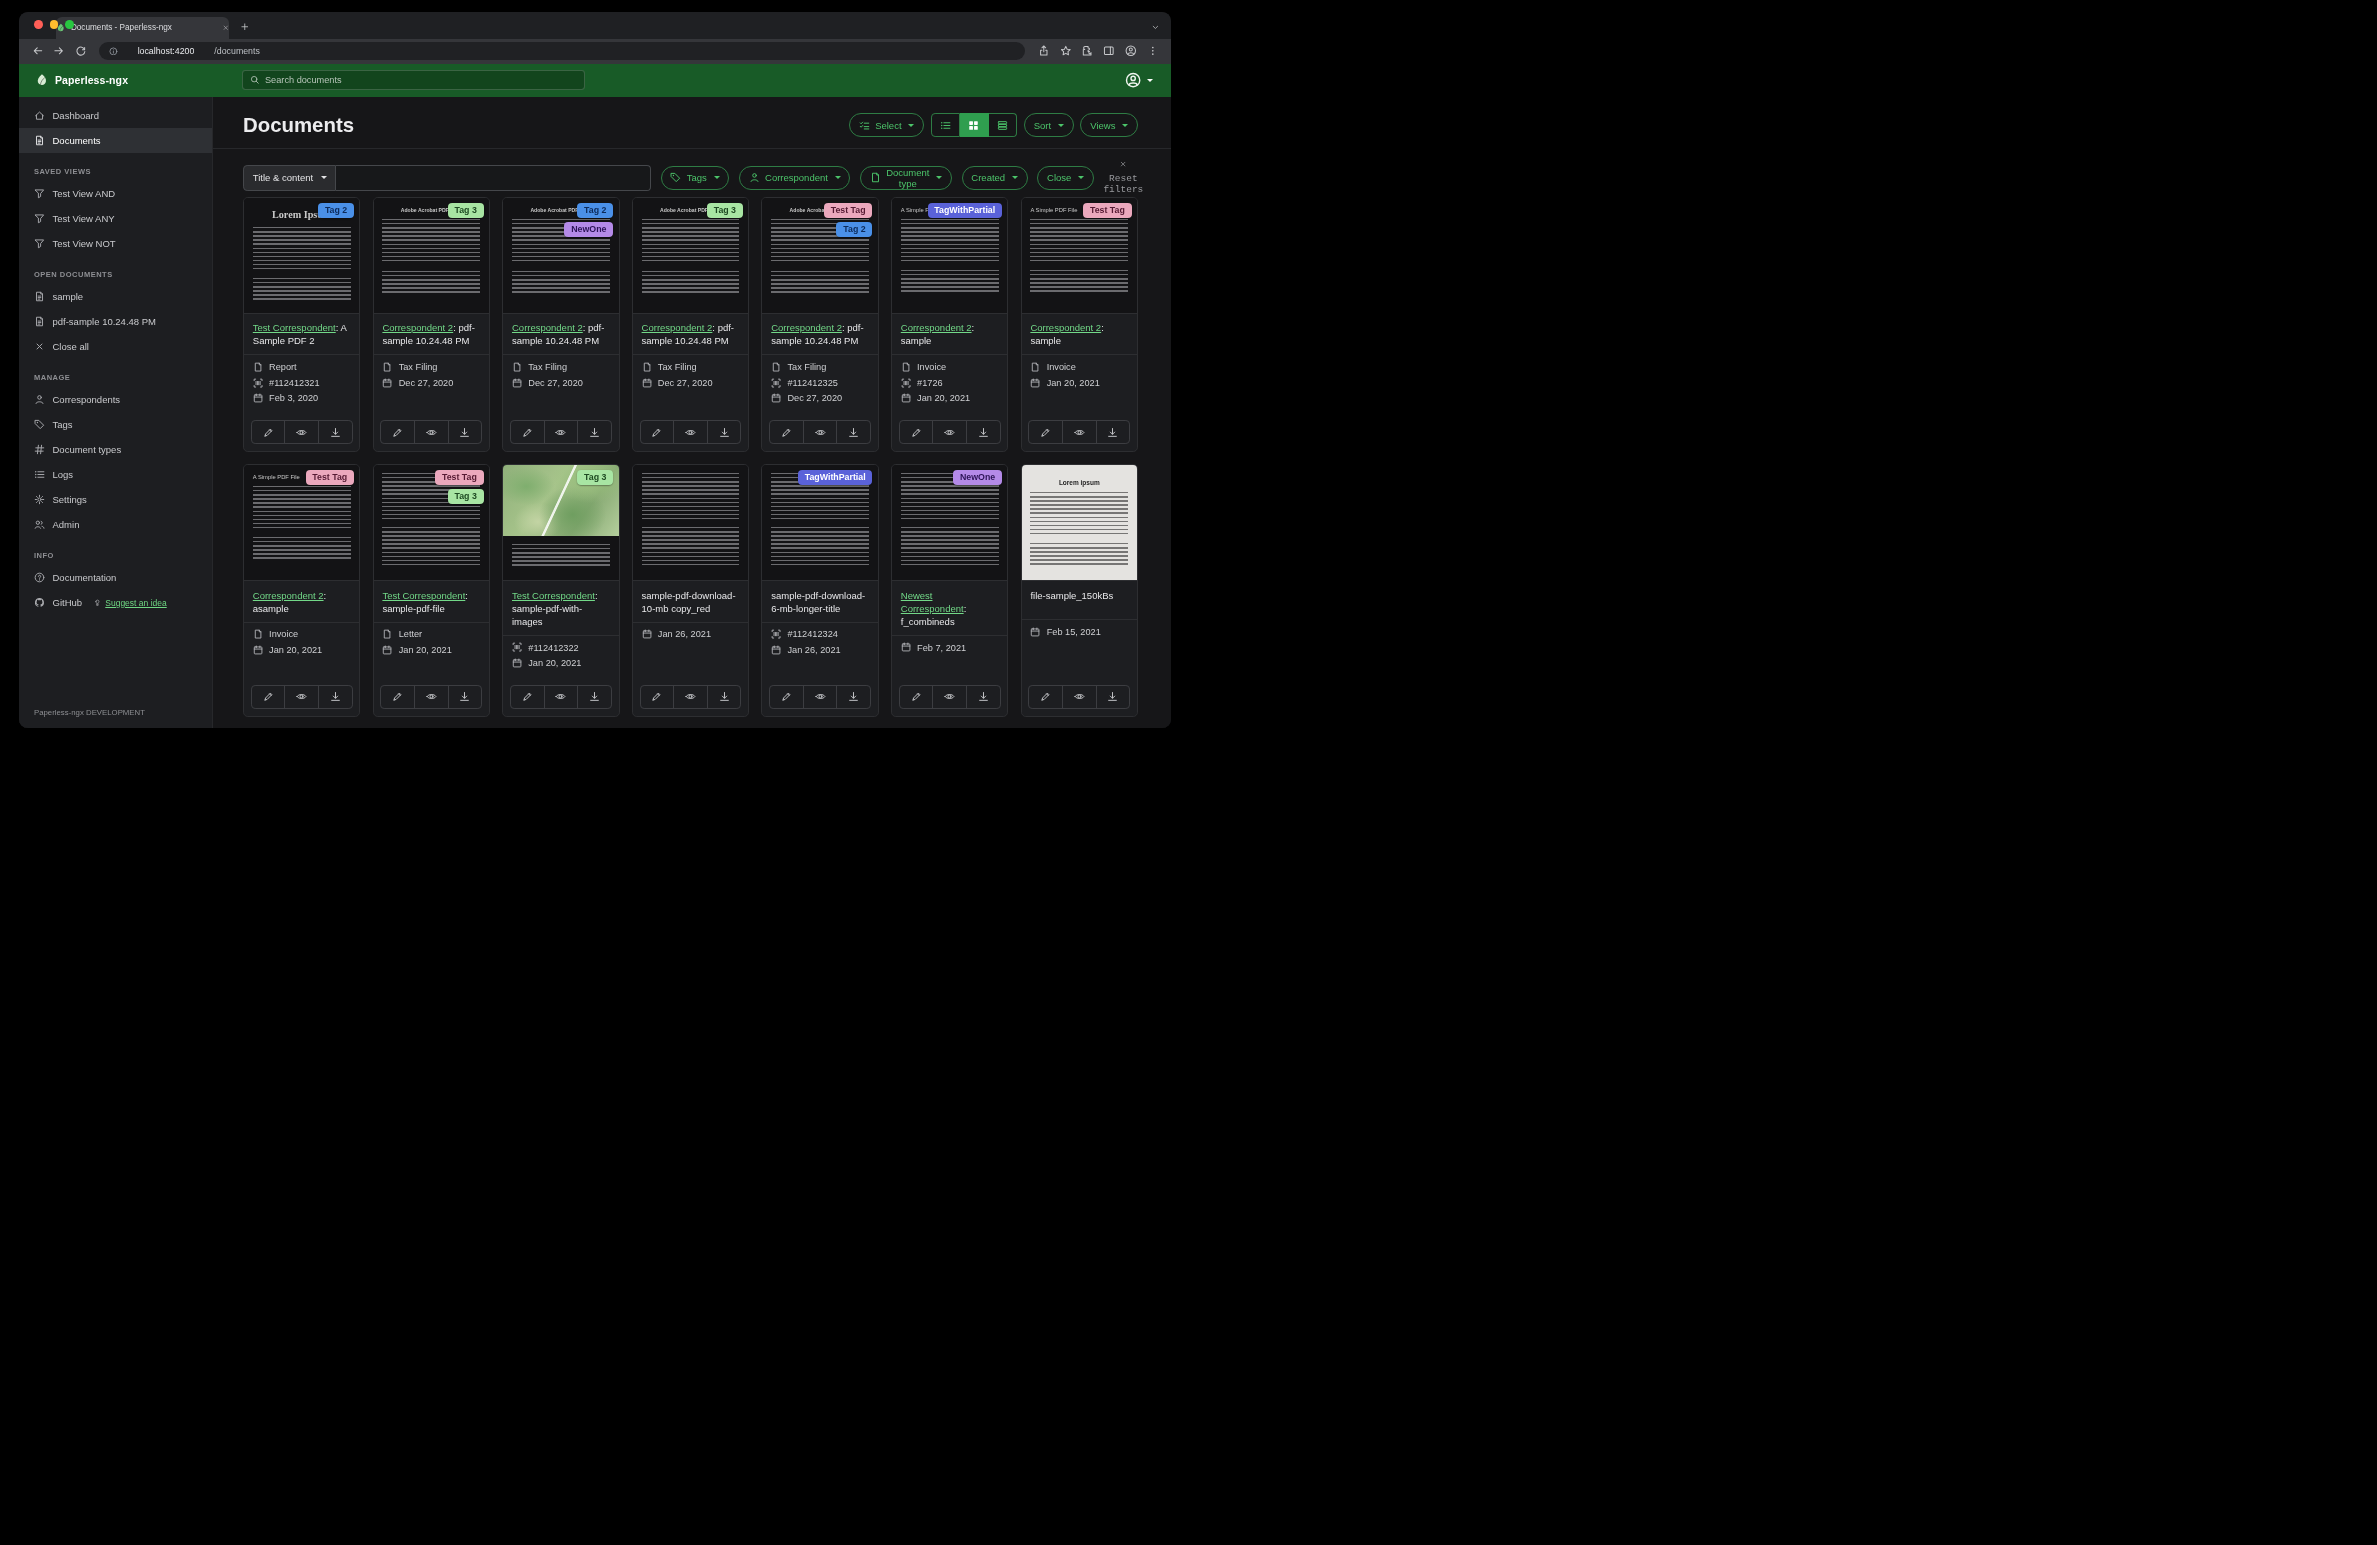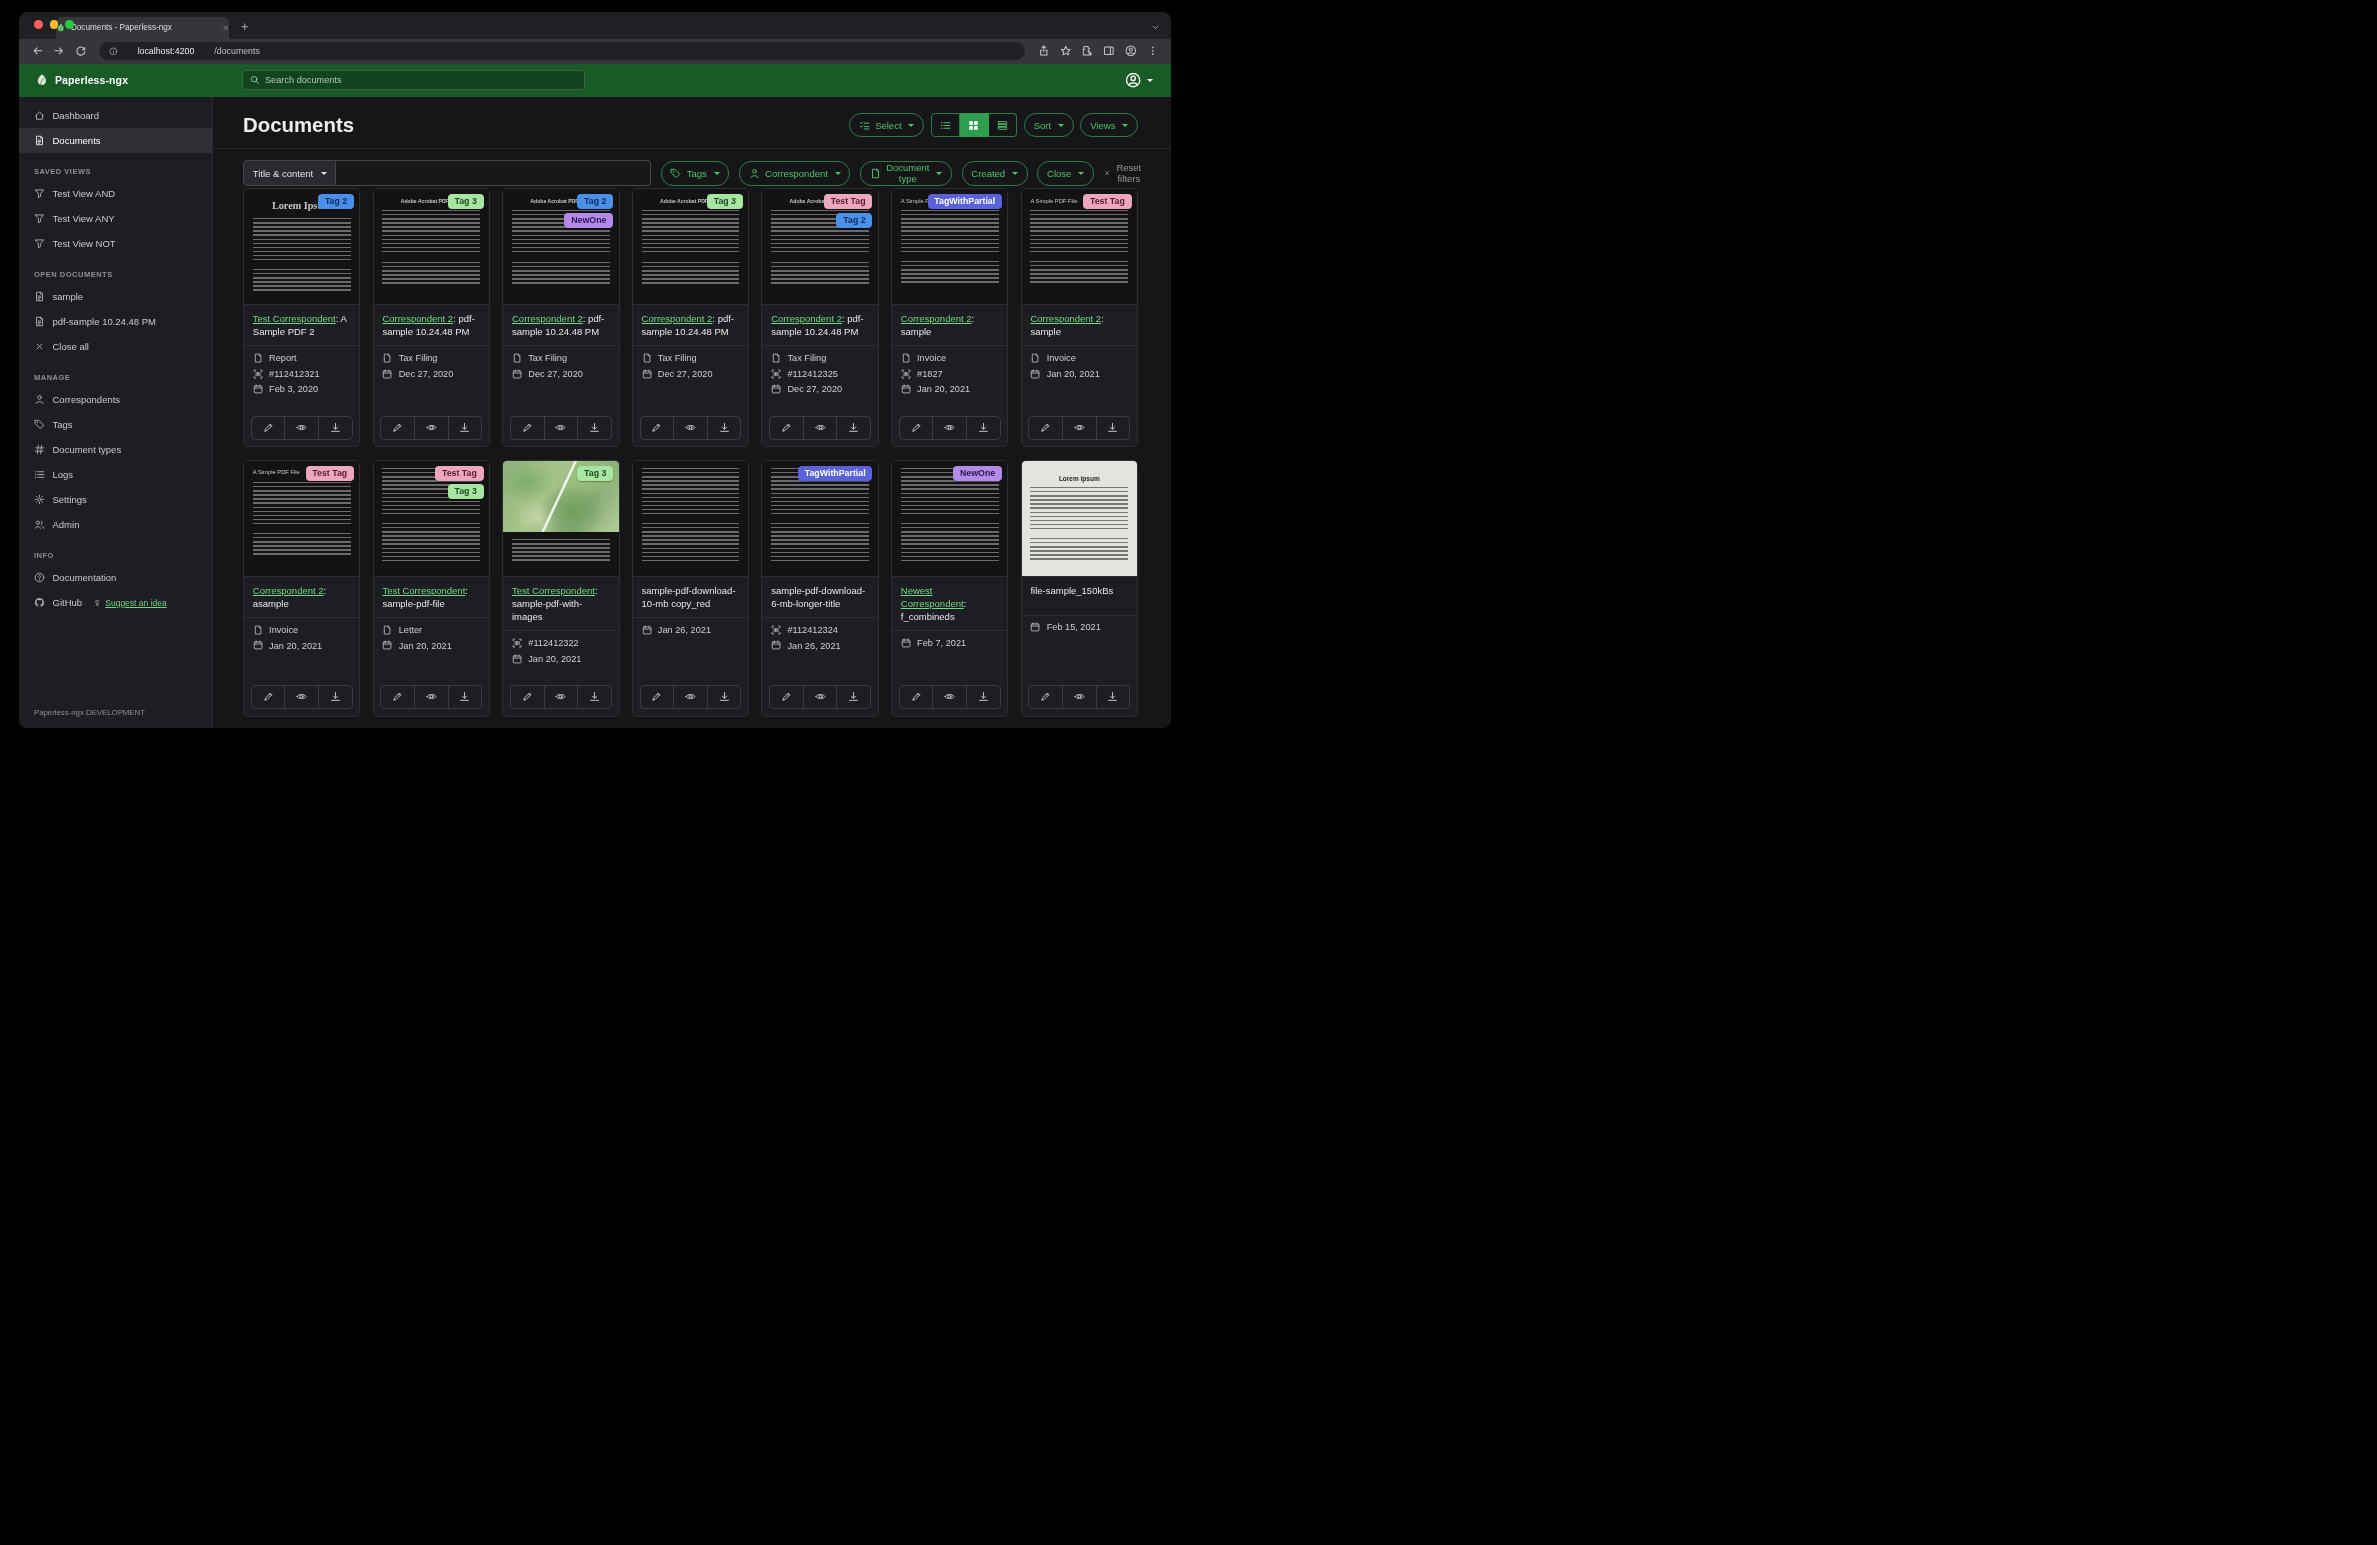--- a/index.html
+++ b/index.html
@@ -82,21 +82,21 @@
   .btn-green.active{background:#2f9e4f;border-color:#2f9e4f;color:#fff;}
 
   .filter-row{display:flex;align-items:center;gap:9.5px;padding:11px 33px 0 30px;flex:none;}
   .tc-group{display:flex;flex:0 0 408px;}
   .tc-btn{background:#2a2b2e;border:0.7px solid #45474b;color:#e3e3e5;height:26px;border-radius:4.1px 0 0 4.1px;
           padding:0 8.8px;font-size:9.5px;display:flex;align-items:center;gap:6.1px;cursor:pointer;font-family:inherit;}
   .tc-input{flex:1;height:26px;background:#17181a;border:0.7px solid #45474b;border-left:none;
             border-radius:0 4.1px 4.1px 0;color:#e6e6e6;padding:0 8.2px;font-size:9.5px;outline:none;font-family:inherit;}
   .filter-buttons{display:flex;gap:9.5px;align-items:center;}
   .btn-reset{margin-left:auto;display:inline-flex;align-items:center;gap:4.8px;background:none;border:none;
-             color:#98999d;font-size:9.5px;cursor:pointer;font-family:Liberation Sans, sans-serif;}
+             color:#98999d;font-size:9.5px;cursor:pointer;font-family:Liberation Mono, monospace;flex-direction:column;}
   .reset-ic{display:flex;color:#98999d;} .reset-ic .ic{width:8.2px;height:8.2px;}
 
   .count-row{display:flex;align-items:center;justify-content:space-between;padding:11px 33px 8.2px 30px;flex:none;}
   .count-label{font-size:10px;color:#d2d3d5;}
   .pager{display:flex;}
   .page-btn{min-width:26px;height:25px;padding:0 6.8px;display:flex;align-items:center;justify-content:center;
             border:0.7px solid #2c5238;background:#1a1b1d;color:#46824f;font-size:10.2px;cursor:pointer;font-family:inherit;}
   .page-btn + .page-btn{border-left:none;}
   .page-btn:first-child{border-radius:4.1px 0 0 4.1px;}
   .page-btn:last-child{border-radius:0 4.1px 4.1px 0;}
@@ -883,21 +883,21 @@
                 </span>
                 <span class="meta-txt">Invoice</span>
               </div>
               <div class="meta-row">
                 <span class="meta-ic">
                   <svg class="ic" viewBox="0 0 16 16" fill="none" stroke="currentColor" stroke-width="1.4" stroke-linecap="round" stroke-linejoin="round" aria-hidden="true">
                     <path d="M1.8 4.2V1.8h2.4M11.8 1.8h2.4v2.4M14.2 11.8v2.4h-2.4M4.2 14.2H1.8v-2.4"></path>
                     <path d="M4.8 5.4v5.2M7 5.4v5.2M9 5.4v5.2M11.2 5.4v5.2"></path>
                   </svg>
                 </span>
-                <span class="meta-txt">#1827</span>
+                <span class="meta-txt">#1726</span>
               </div>
               <div class="meta-row">
                 <span class="meta-ic">
                   <svg class="ic" viewBox="0 0 16 16" fill="none" stroke="currentColor" stroke-width="1.4" stroke-linecap="round" stroke-linejoin="round" aria-hidden="true">
                     <rect x="2" y="3" width="12" height="11" rx="1.2"></rect>
                     <path d="M2 6.4h12M5.2 1.6v2.6M10.8 1.6v2.6"></path>
                   </svg>
                 </span>
                 <span class="meta-txt">Jan 20, 2021</span>
               </div>

